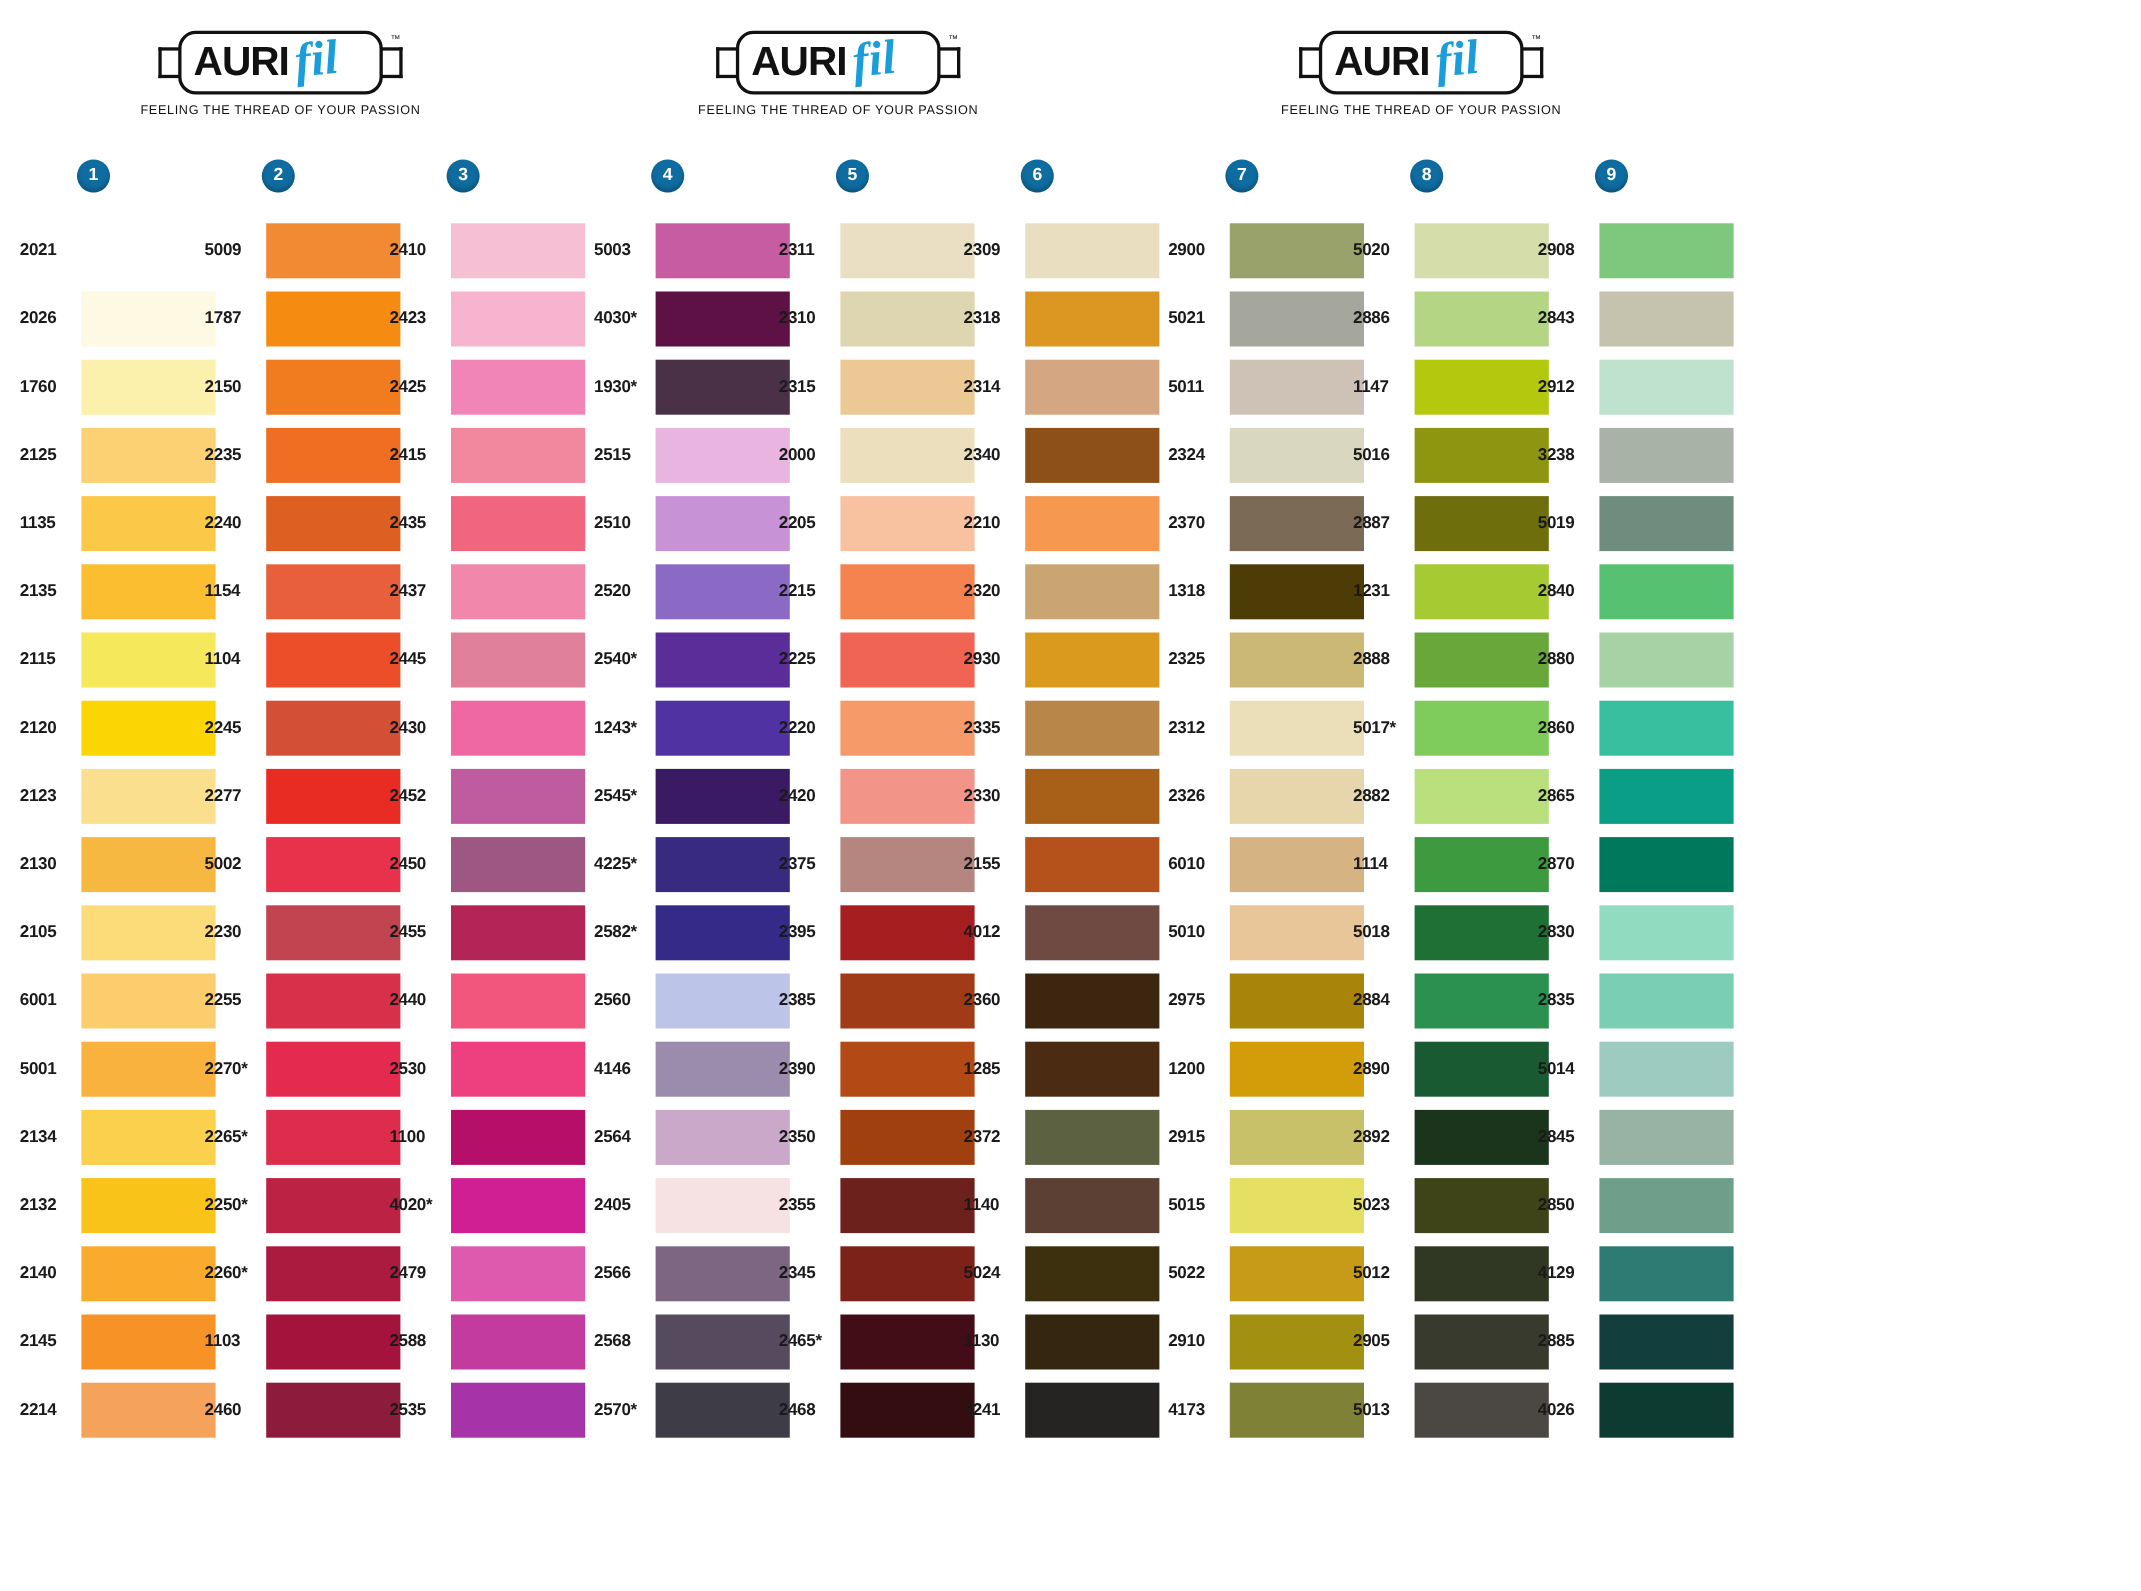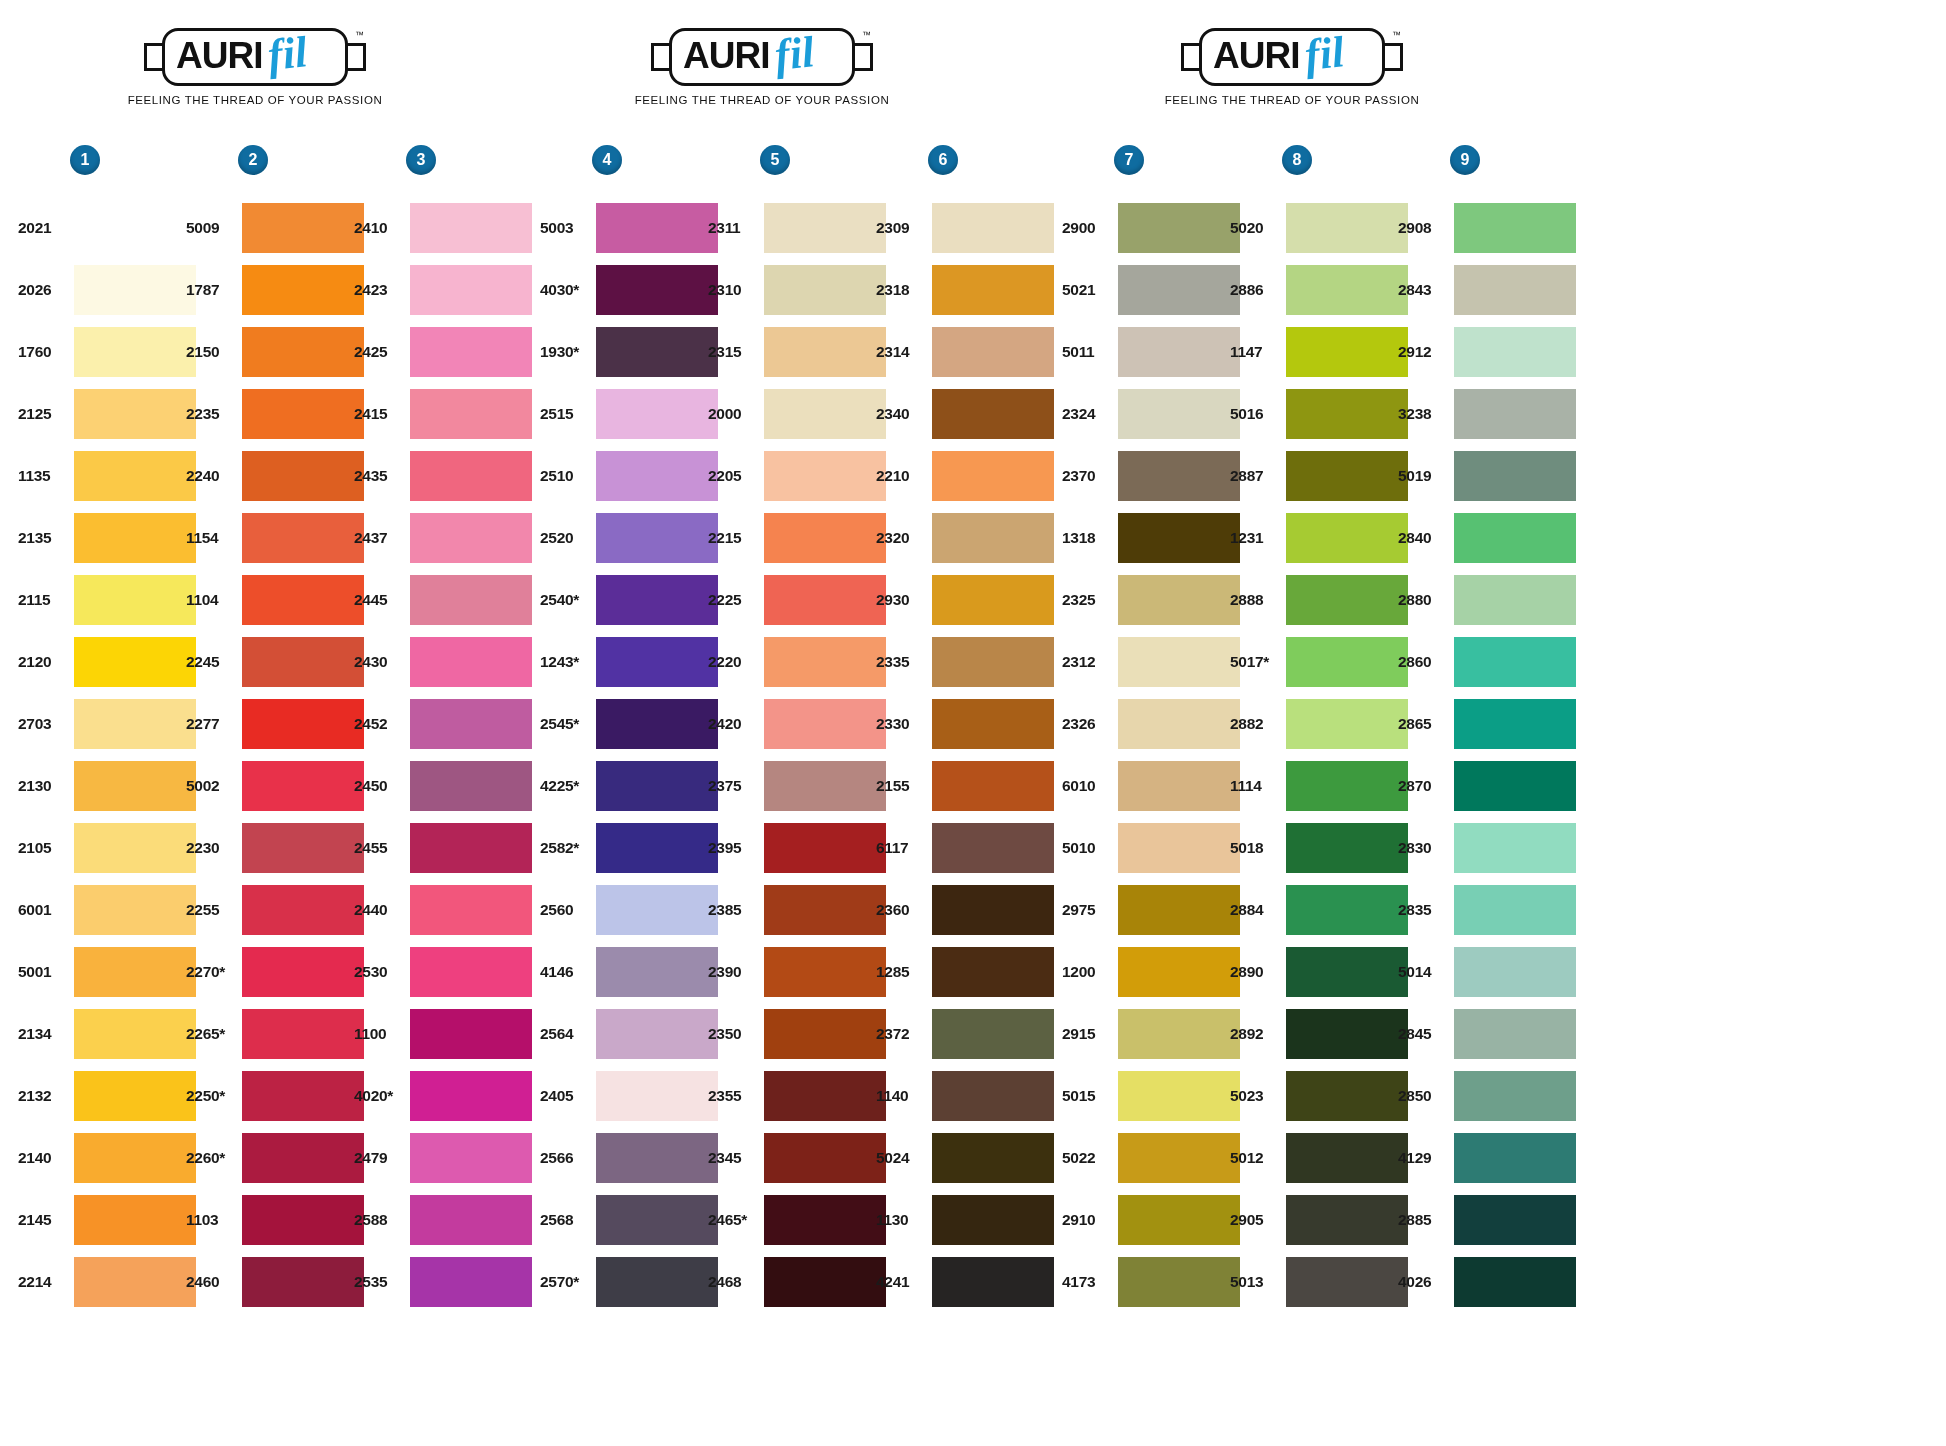--- a/index.html
+++ b/index.html
@@ -205,21 +205,21 @@
         </div>
         <div class="row">
           <div class="code">2115</div>
           <div class="swatch" style="background: rgb(246, 232, 91);"></div>
         </div>
         <div class="row">
           <div class="code">2120</div>
           <div class="swatch" style="background: rgb(252, 213, 5);"></div>
         </div>
         <div class="row">
-          <div class="code">2703</div>
+          <div class="code">2123</div>
           <div class="swatch" style="background: rgb(250, 223, 142);"></div>
         </div>
         <div class="row">
           <div class="code">2130</div>
           <div class="swatch" style="background: rgb(247, 184, 66);"></div>
         </div>
         <div class="row">
           <div class="code">2105</div>
           <div class="swatch" style="background: rgb(251, 220, 121);"></div>
         </div>
@@ -588,21 +588,21 @@
         </div>
         <div class="row">
           <div class="code">2330</div>
           <div class="swatch" style="background: rgb(168, 95, 23);"></div>
         </div>
         <div class="row">
           <div class="code">2155</div>
           <div class="swatch" style="background: rgb(181, 81, 26);"></div>
         </div>
         <div class="row">
-          <div class="code">6117</div>
+          <div class="code">4012</div>
           <div class="swatch" style="background: rgb(110, 74, 66);"></div>
         </div>
         <div class="row">
           <div class="code">2360</div>
           <div class="swatch" style="background: rgb(61, 38, 16);"></div>
         </div>
         <div class="row">
           <div class="code">1285</div>
           <div class="swatch" style="background: rgb(75, 44, 19);"></div>
         </div>

